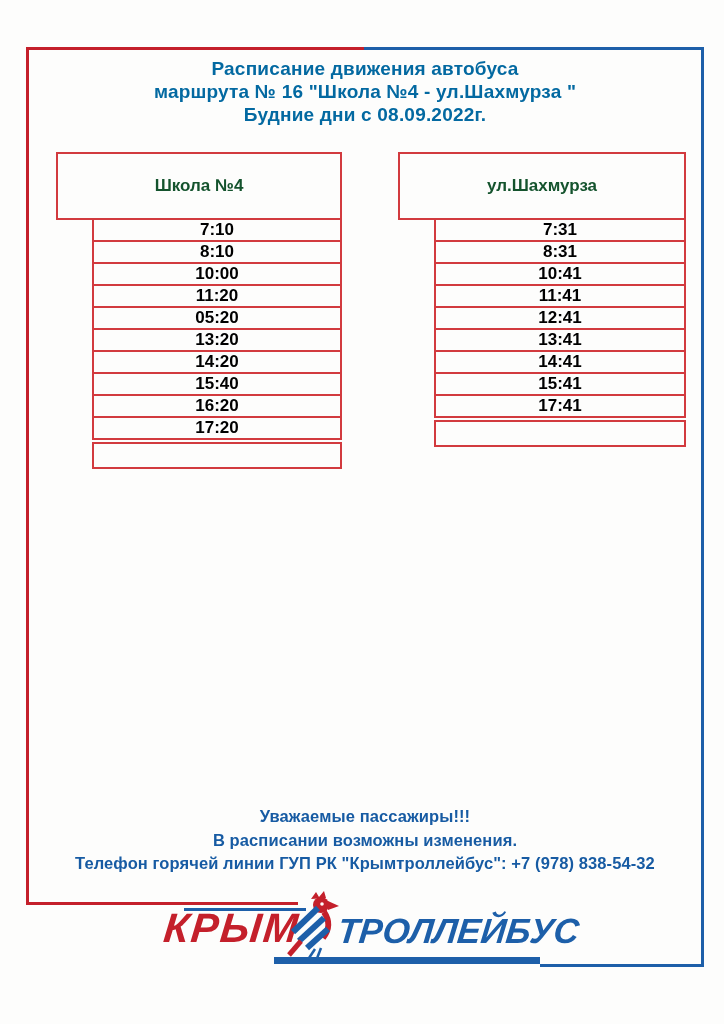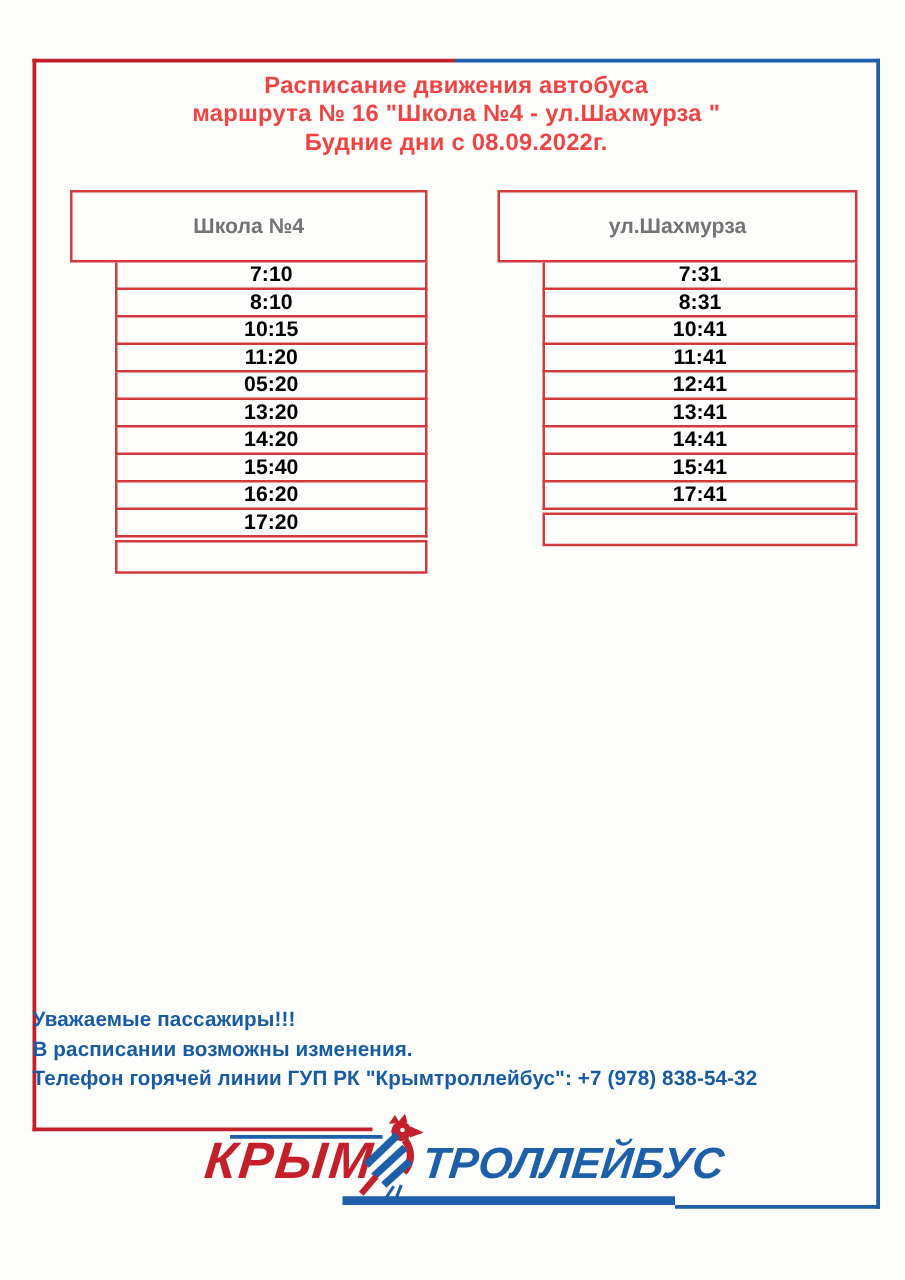--- a/index.html
+++ b/index.html
@@ -19,46 +19,46 @@
   .f-top-red{left:26px;top:47px;width:338px;height:3px;background:#c4202b;}
   .f-top-blue{left:364px;top:47px;width:340px;height:3px;background:#1d5fa9;}
   .f-left-red{left:26px;top:47px;width:3px;height:858px;background:#c4202b;}
   .f-right-blue{left:701px;top:47px;width:3px;height:920px;background:#1d5fa9;}
   .f-bottom-red{left:26px;top:902px;width:272px;height:3px;background:#c4202b;}
   .f-bottom-blue{left:540px;top:964px;width:164px;height:3px;background:#1d5fa9;}
 
   
   .title{
     position:absolute;left:26px;top:57px;width:678px;
-    text-align:center;color:#ef4444;
+    text-align:center;color:#0369a1;
     font-size:19px;line-height:23px;letter-spacing:.2px;
   }
 
   
   .sched{position:absolute;top:152px;}
   .sched-left{left:56px;width:286px;}
   .sched-right{left:398px;width:288px;}
   .thead{
-    height:58px;border:2px solid #d23a3e;
+    height:68px;border:2px solid #d23a3e;
     display:flex;align-items:center;justify-content:center;
-    font-size:17px;color:#737373;
+    font-size:17px;color:#14532d;
   }
   .trow{
     height:22px;border:2px solid #d23a3e;border-top:none;
     display:flex;align-items:center;justify-content:center;
     font-size:17px;line-height:18px;color:#000;margin-left:36px;
   }
   .trow-empty{
     margin-top:2px;height:27px;border-top:2px solid #d23a3e;
   }
 
   
   .notice{
     position:absolute;left:26px;top:805px;width:678px;
-    color:#175ba3;
+    text-align:center;color:#175ba3;
     font-size:16.5px;line-height:23.5px;letter-spacing:.1px;
   }
 
   
   .logo-top-blue{position:absolute;left:184px;top:908px;width:122px;height:3px;background:#1d5fa9;}
   .logo-underline{position:absolute;left:274px;top:957px;width:266px;height:7px;background:#1d5fa9;}
   .logo-krym{
     position:absolute;left:164px;top:905px;
     font-style:italic;font-size:41px;line-height:46px;
     color:#c4202b;letter-spacing:2px;transform:skewX(-6deg);
@@ -85,21 +85,21 @@
   <div class="title">
     <div>Расписание движения автобуса</div>
     <div>маршрута № 16 "Школа №4 - ул.Шахмурза "</div>
     <div>Будние дни с 08.09.2022г.</div>
   </div>
 
   <div class="sched sched-left">
     <div class="thead">Школа №4</div>
     <div class="trow">7:10</div>
     <div class="trow">8:10</div>
-    <div class="trow">10:15</div>
+    <div class="trow">10:00</div>
     <div class="trow">11:20</div>
     <div class="trow">05:20</div>
     <div class="trow">13:20</div>
     <div class="trow">14:20</div>
     <div class="trow">15:40</div>
     <div class="trow">16:20</div>
     <div class="trow">17:20</div>
     <div class="trow trow-empty"></div>
   </div>
 

